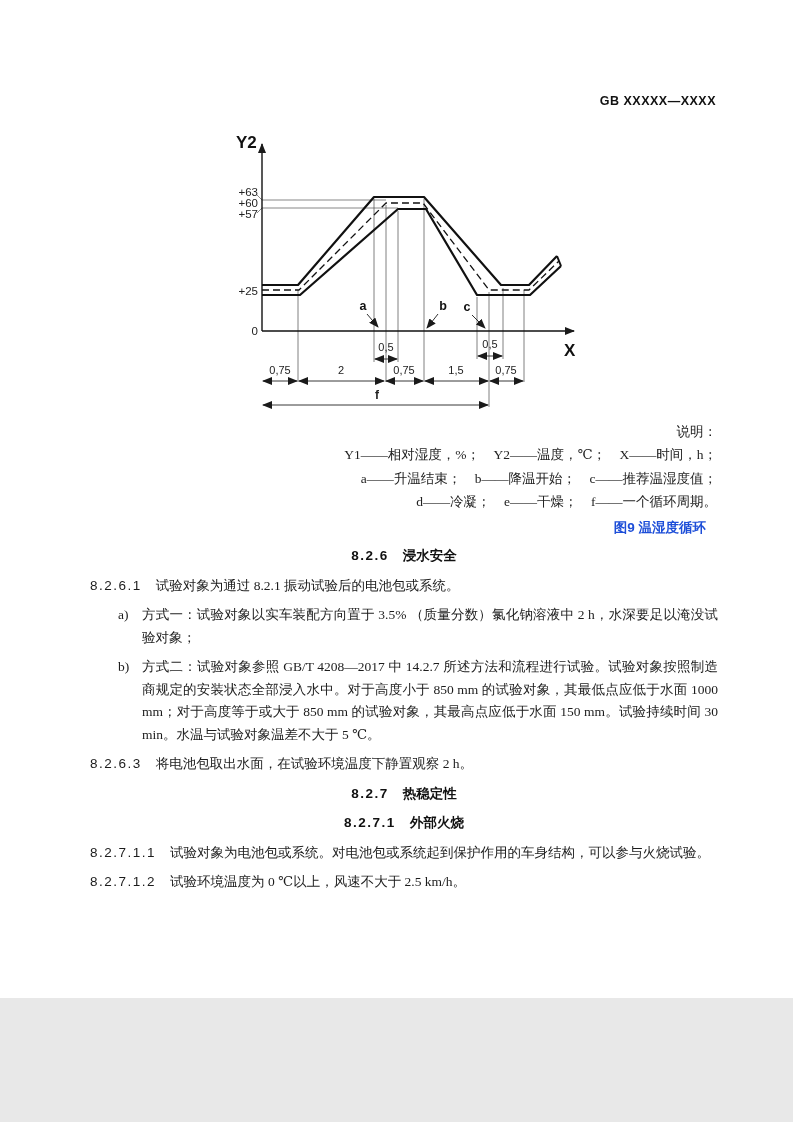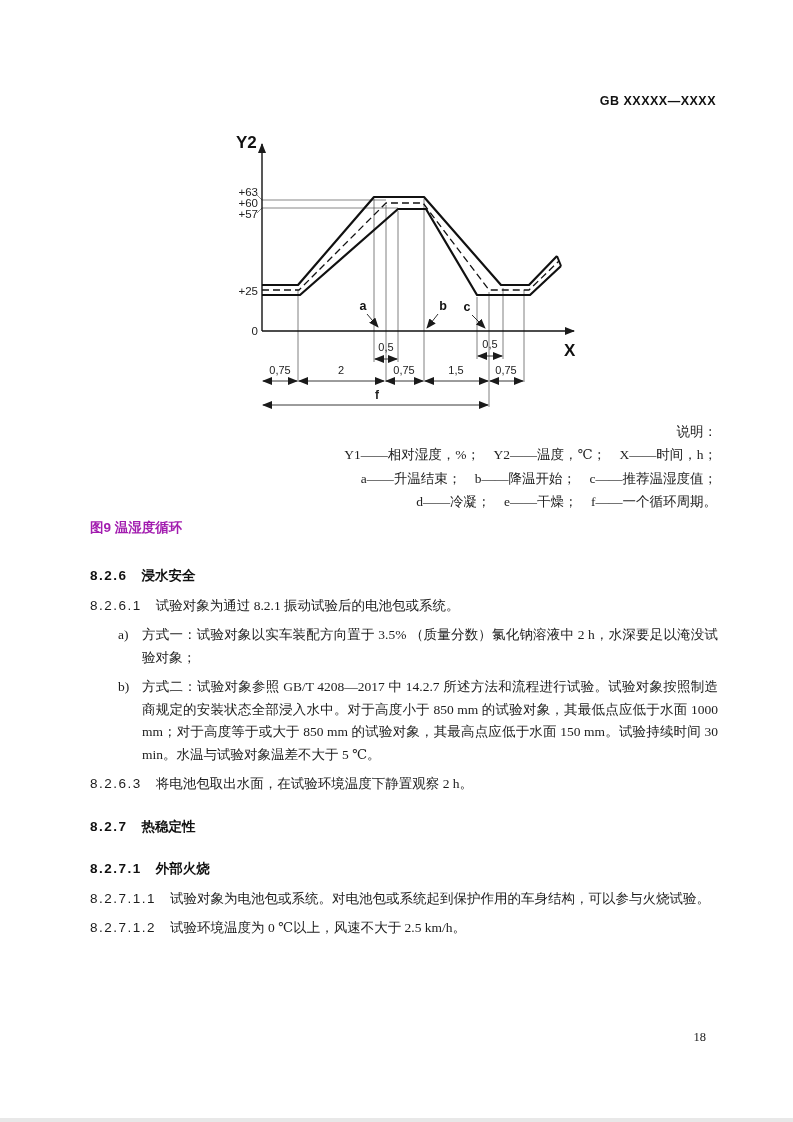--- a/index.html
+++ b/index.html
@@ -1,40 +1,40 @@
 <!DOCTYPE html>
 <html><head>
 <meta charset="utf-8">
 <style>
   html,body{margin:0;padding:0;background:#e8e8e8;}
   .page{
-    position:relative; width:793px; height:1118px; background:#ffffff;
+    position:relative; width:793px; height:998px; background:#ffffff;
     margin:0 auto; overflow:hidden;
     font-family:"Liberation Serif","DejaVu Serif",serif;
     color:#1a1a1a;
     text-decoration:underline;
   }
   .header{
     position:absolute; top:94px; right:77px;
     font-family:"Liberation Sans","DejaVu Sans",sans-serif;
     font-weight:bold; font-size:12.5px; letter-spacing:0.5px; color:#111;
   }
   .figure-wrap{ position:absolute; top:118px; left:160px; width:470px; height:300px;text-align:center; }
   .figure-wrap svg{ display:block; }
   .fig-notes{ position:absolute; top:420px; left:117px; width:600px;
     font-size:13.5px; line-height:23.4px; color:#222;text-align:right; }
-  .fig-caption{ position:absolute; top:519px; left:90px; width:626px;
-    text-align:left; font-family:"Liberation Sans","DejaVu Sans",sans-serif;
-    font-weight:bold; font-size:13.5px; color:#a21caf; }
+  .fig-caption{ position:absolute; top:519px; left:80px; width:626px;
+    text-align:right; font-family:"Liberation Sans","DejaVu Sans",sans-serif;
+    font-weight:bold; font-size:13.5px; color:#1d4ed8; }
   .content{ position:absolute; top:545px; left:90px; width:628px; }
   .content p{ margin:0 0 7px 0; font-size:13.5px; line-height:22.5px;
     text-align:justify; color:#1c1c1c; }
   .content p.heading{
     font-family:"Liberation Sans","DejaVu Sans",sans-serif;
-    font-weight:bold; text-align:left; color:#111;margin-top:20px; }
+    font-weight:bold; text-align:center; color:#111; }
   .content .num{
     font-family:"Liberation Sans","DejaVu Sans",sans-serif;
     letter-spacing:1.5px; margin-right:14px; }
   .content p.heading .num{ font-weight:bold; }
   .content p.item{ position:relative; padding-left:52px; }
   .content p.item .marker{ position:absolute; left:28px; top:0; }
   .pageno{ position:absolute; top:1030px; right:87px; font-size:12.5px; color:#222; }
   .fig-tick{ font-family:"Liberation Sans","DejaVu Sans",sans-serif; font-size:11.5px; fill:#222; }
   .fig-dim{ font-family:"Liberation Sans","DejaVu Sans",sans-serif; font-size:11px; fill:#222; }
   .fig-dim.bold{ font-weight:bold; font-size:12px; }

